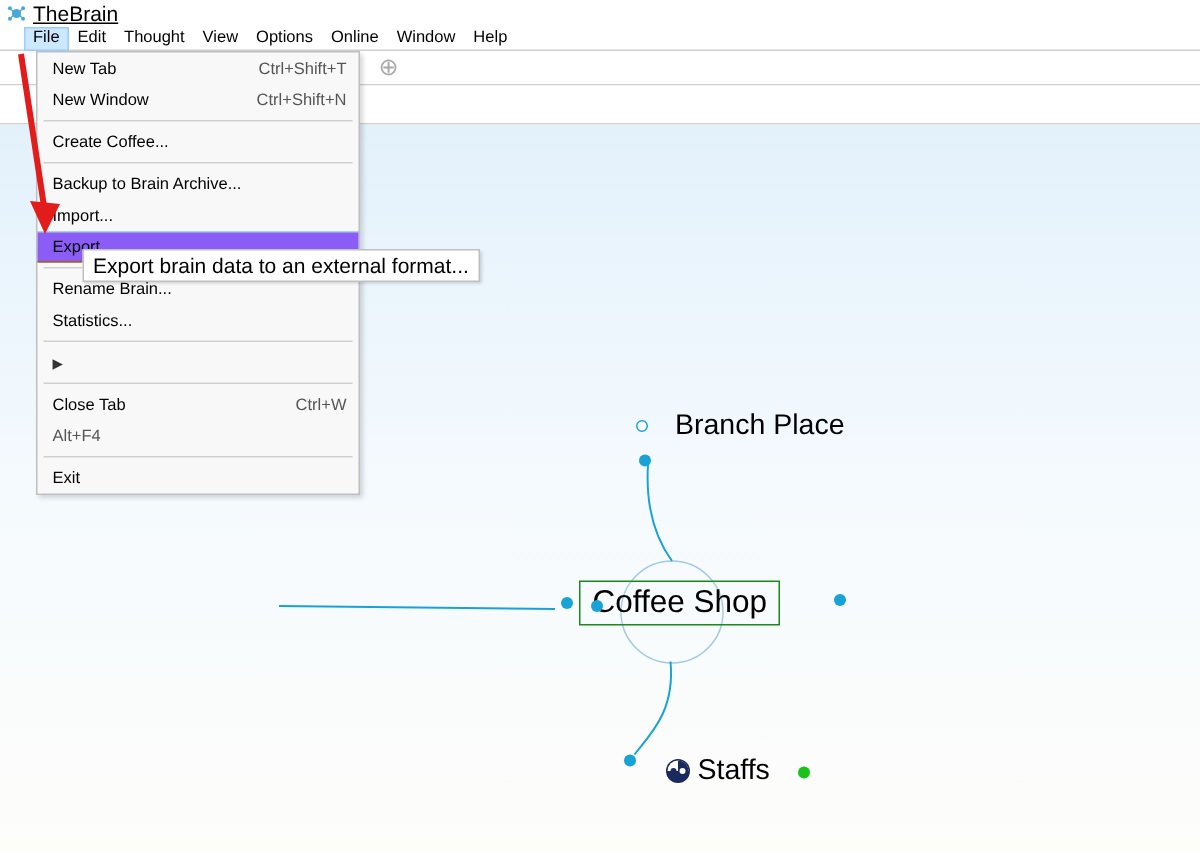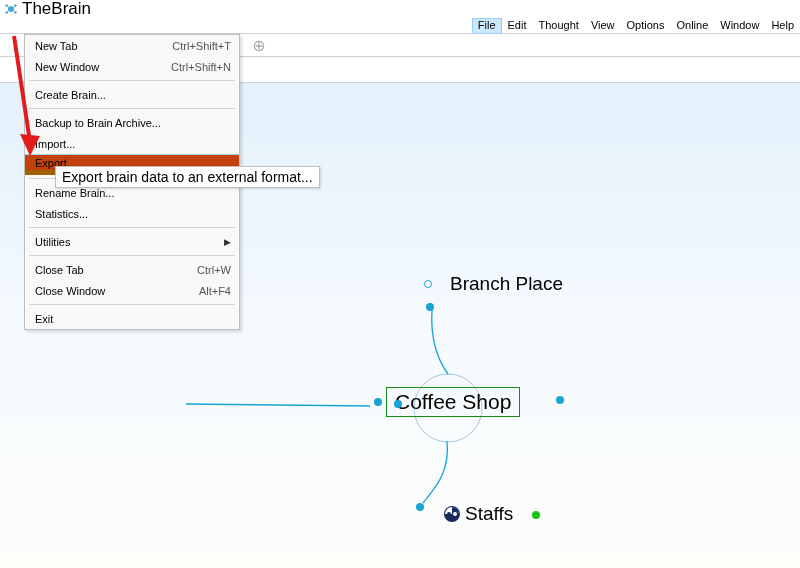--- a/index.html
+++ b/index.html
@@ -2,45 +2,45 @@
 <html><head>
 <meta charset="utf-8">
 <style>
   * { margin: 0; padding: 0; box-sizing: border-box; }
   html, body { width: 800px; height: 568px; overflow: hidden; font-family: "Segoe UI", Tahoma, sans-serif; font-size: 12px; }
   body { background: #fff; position: relative; }
 
   
   .titlebar { height: 18px; display: flex; align-items: center; padding-left: 4px; gap: 4px; background: #fff; }
   .titlebar .appicon { width: 14px; height: 14px; }
-  .titlebar .title { font-size: 17px; color: #000; }
+  .titlebar .title { font-size: 14px; color: #000; text-decoration: underline; }
 
   
-  .menubar { height: 16px; display: flex; align-items: center; border-bottom: 1px solid #d0d0d0; padding-left: 16px; gap: 0; justify-content: flex-end; }
+  .menubar { height: 16px; display: flex; align-items: center; border-bottom: 1px solid #d0d0d0; padding-left: 16px; gap: 0; }
   .menubar .mitem { padding: 0 6px; height: 16px; line-height: 15px; font-size: 11px; color: #000; cursor: default; }
   .menubar .mitem.open { background: #cce8ff; border: 1px solid #99ccff; padding: 0 5px; line-height: 13px; }
 
   
   .toolbar { height: 23px; border-bottom: 1px solid #d0d0d0; display:flex; align-items:center; padding-left:230px; gap:8px; }
   .toolbar .tbtn { width:14px; height:14px; display:flex; align-items:center; justify-content:center; color:#999; font-size:14px; }
 
   
   .tabarea { height: 26px; border-bottom: 1px solid #d0d0d0; background:#fff; }
 
   
   .canvas { position: absolute; left:0; right:0; top: 83px; bottom:0;
             background: linear-gradient(to bottom, #e3f1fb 0%, #f5fafe 50%, #fdfdfa 100%); }
 
   
   .dropdown { position: absolute; left: 24px; top: 34px; width: 216px; background: #f8f8f8;
               border: 1px solid #bfbfbf; box-shadow: 2px 2px 3px rgba(0,0,0,0.15); z-index: 50; }
   .dropdown .row { display:flex; align-items:center; height: 21px; padding: 0 8px 0 10px; font-size: 11px; color:#000; }
   .dropdown .row .label { flex: 1; }
   .dropdown .row .accel { color:#555; font-size:11px; }
-  .dropdown .row.highlight { background: #c2410c; border-top:1px solid #a9d1f0; border-bottom:5px solid #a16207; height:21px; }
+  .dropdown .row.highlight { background: #8b5cf6; border-top:1px solid #a9d1f0; border-bottom:1px solid #a16207; height:21px; }
   .dropdown .sep { height: 1px; background: #d0d0d0; margin: 3px 4px; }
   .dropdown .row .arrow { font-size: 9px; color:#333; }
 
   
   .tooltip { position: absolute; left: 55px; top: 166px; background:#fff; border:1px solid #bfbfbf;
              padding: 2px 6px; font-size: 14px; box-shadow: 1px 1px 2px rgba(0,0,0,0.15); z-index:60; }
 
   
   .redarrow { position:absolute; left:6px; top:34px; z-index:55; pointer-events:none; }
 
@@ -144,51 +144,49 @@
   <div class="row">
       <span class="label">New Tab</span>
       <span class="accel">Ctrl+Shift+T</span>
     </div>
   <div class="row">
       <span class="label">New Window</span>
       <span class="accel">Ctrl+Shift+N</span>
     </div>
   <div class="sep"></div>
   <div class="row">
-      <span class="label">Create Brain...</span>
+      <span class="label">Create Coffee...</span>
     </div>
   <div class="sep"></div>
   <div class="row">
       <span class="label">Backup to Brain Archive...</span>
     </div>
   <div class="row">
       <span class="label">Import...</span>
     </div>
   <div class="row highlight">
       <span class="label">Export...</span>
     </div>
   <div class="sep"></div>
   <div class="row">
       <span class="label">Rename Brain...</span>
     </div>
   <div class="row">
       <span class="label">Statistics...</span>
     </div>
   <div class="sep"></div>
   <div class="row">
-      <span class="label">Utilities</span>
       <span class="arrow">▶</span>
     </div>
   <div class="sep"></div>
   <div class="row">
       <span class="label">Close Tab</span>
       <span class="accel">Ctrl+W</span>
     </div>
   <div class="row">
-      <span class="label">Close Window</span>
       <span class="accel">Alt+F4</span>
     </div>
   <div class="sep"></div>
   <div class="row">
       <span class="label">Exit</span>
     </div>
 </div>
 
 <div class="tooltip">Export brain data to an external format...</div>
 

